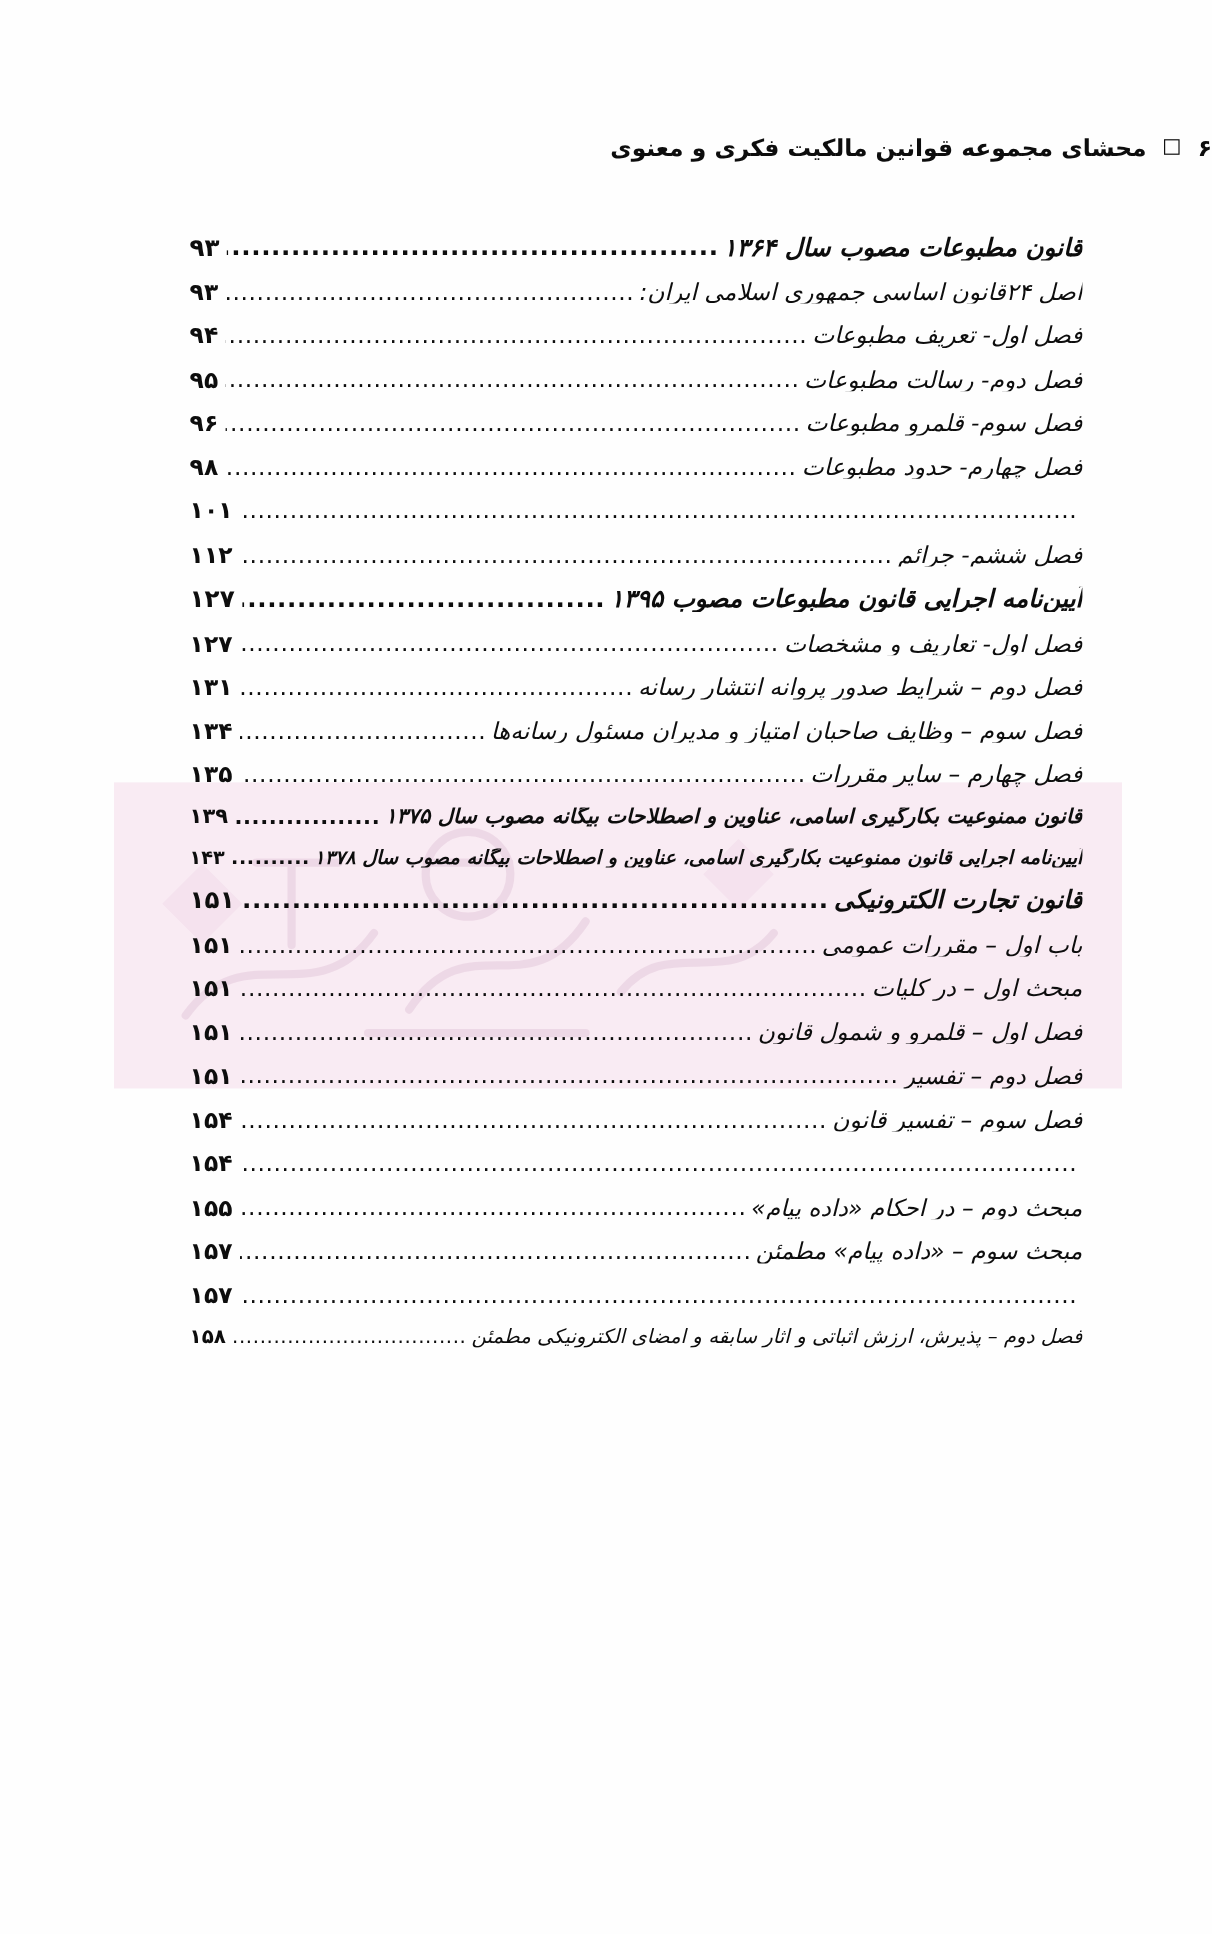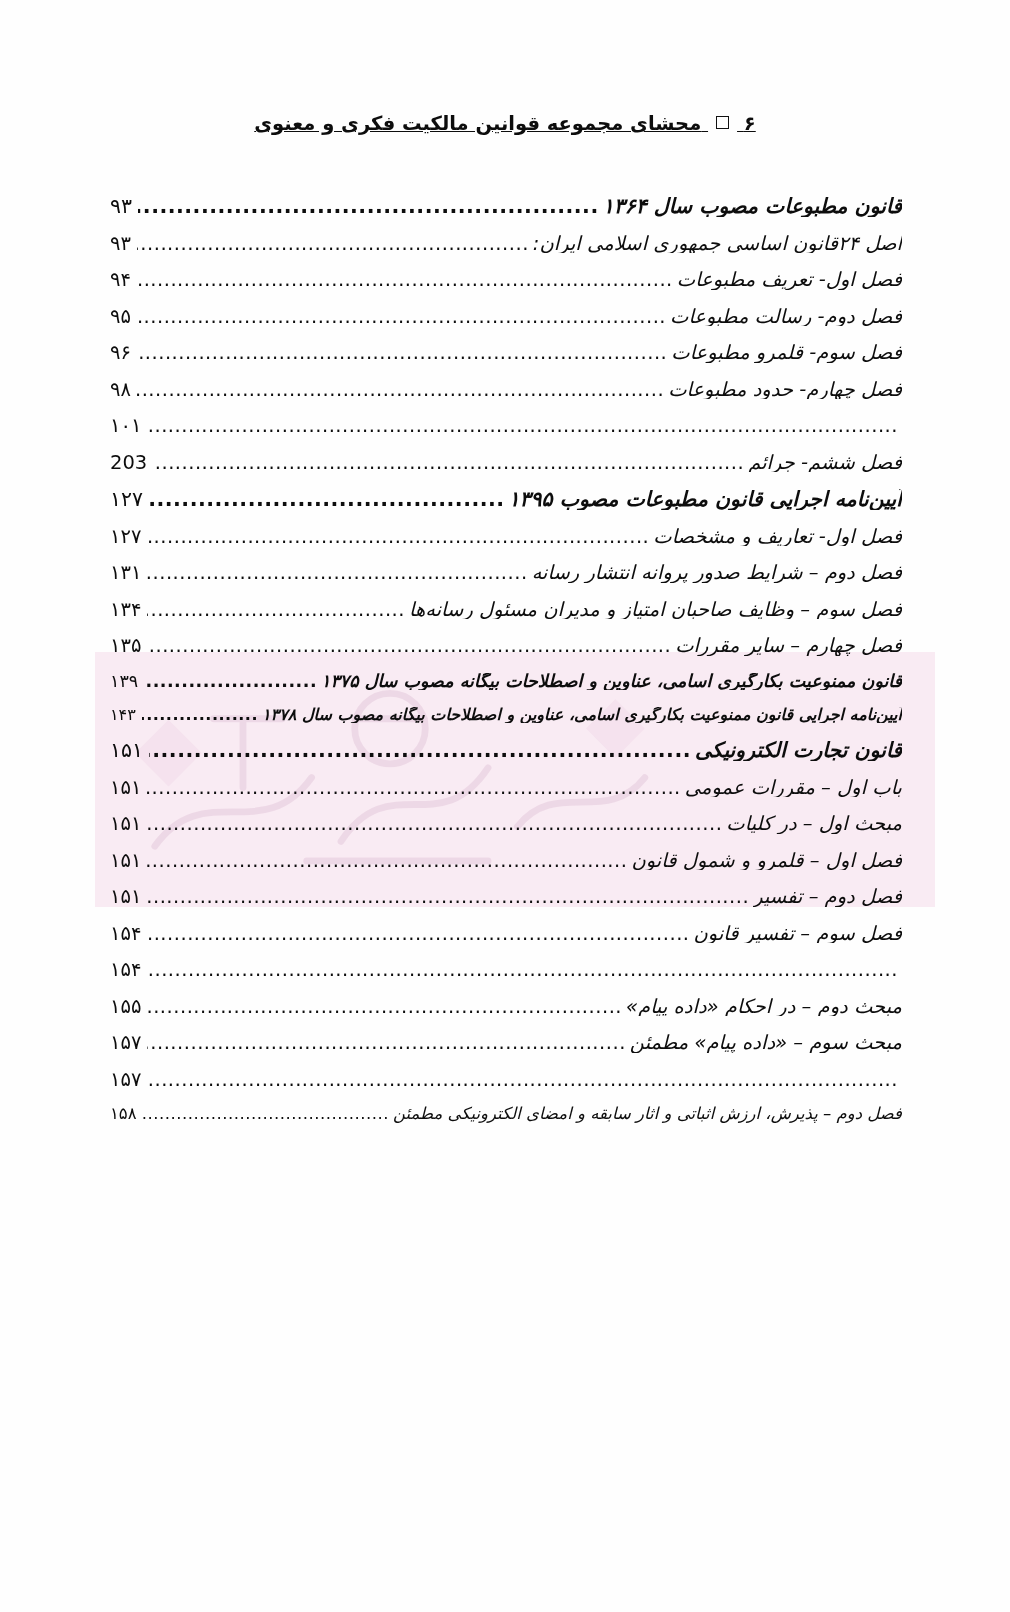--- a/index.html
+++ b/index.html
@@ -21,27 +21,26 @@
     inset: 0;
     background: #fefefe;
   }
 
   
   .header {
     position: absolute;
     top: 112px;
     right: 0;
     left: 0;
-    text-align: center;
+    text-align: right;
     font-size: 19.5px;
     font-weight: bold;
     letter-spacing: 0;
     direction: rtl;
     white-space: nowrap;
-    text-decoration: underline;
   }
   .header .folio {
     font-weight: bold;
   }
   .header .sq {
     display: inline-block;
     width: 11px;
     height: 11px;
     border: 1.6px solid #111;
     margin: 0 8px;
@@ -101,22 +100,23 @@
   .row .leader::before {
     content: "........................................................................................................................................................";
     letter-spacing: .5px;
     font-size: inherit;
     display: block;
     white-space: nowrap;
     line-height: 1em;
   }
   .row .page-no {
     flex: 0 0 auto;
-    font-weight: normal;
+    font-weight: bold;
     padding-left: 2px;
+    margin-left: 48px;
   }
 
   
   .lvl-main {
     font-size: 20.5px;
     font-weight: bold;
     line-height: 1.0;
     margin-bottom: 17px;
   }
   .lvl-main.small {
@@ -204,21 +204,21 @@
     </div>
 
     <div class="row lvl-sub">
       <span class="leader"></span>
       <span class="page-no">۱۰۱</span>
     </div>
 
     <div class="row lvl-sub">
       <span class="title">فصل ششم- جرائم</span>
       <span class="leader"></span>
-      <span class="page-no">203</span>
+      <span class="page-no">۱۱۲</span>
     </div>
 
     <div class="row lvl-main">
       <span class="title">آیین‌نامه اجرایی قانون مطبوعات مصوب ۱۳۹۵</span>
       <span class="leader"></span>
       <span class="page-no">۱۲۷</span>
     </div>
 
     <div class="row lvl-sub">
       <span class="title">فصل اول- تعاریف و مشخصات</span>

